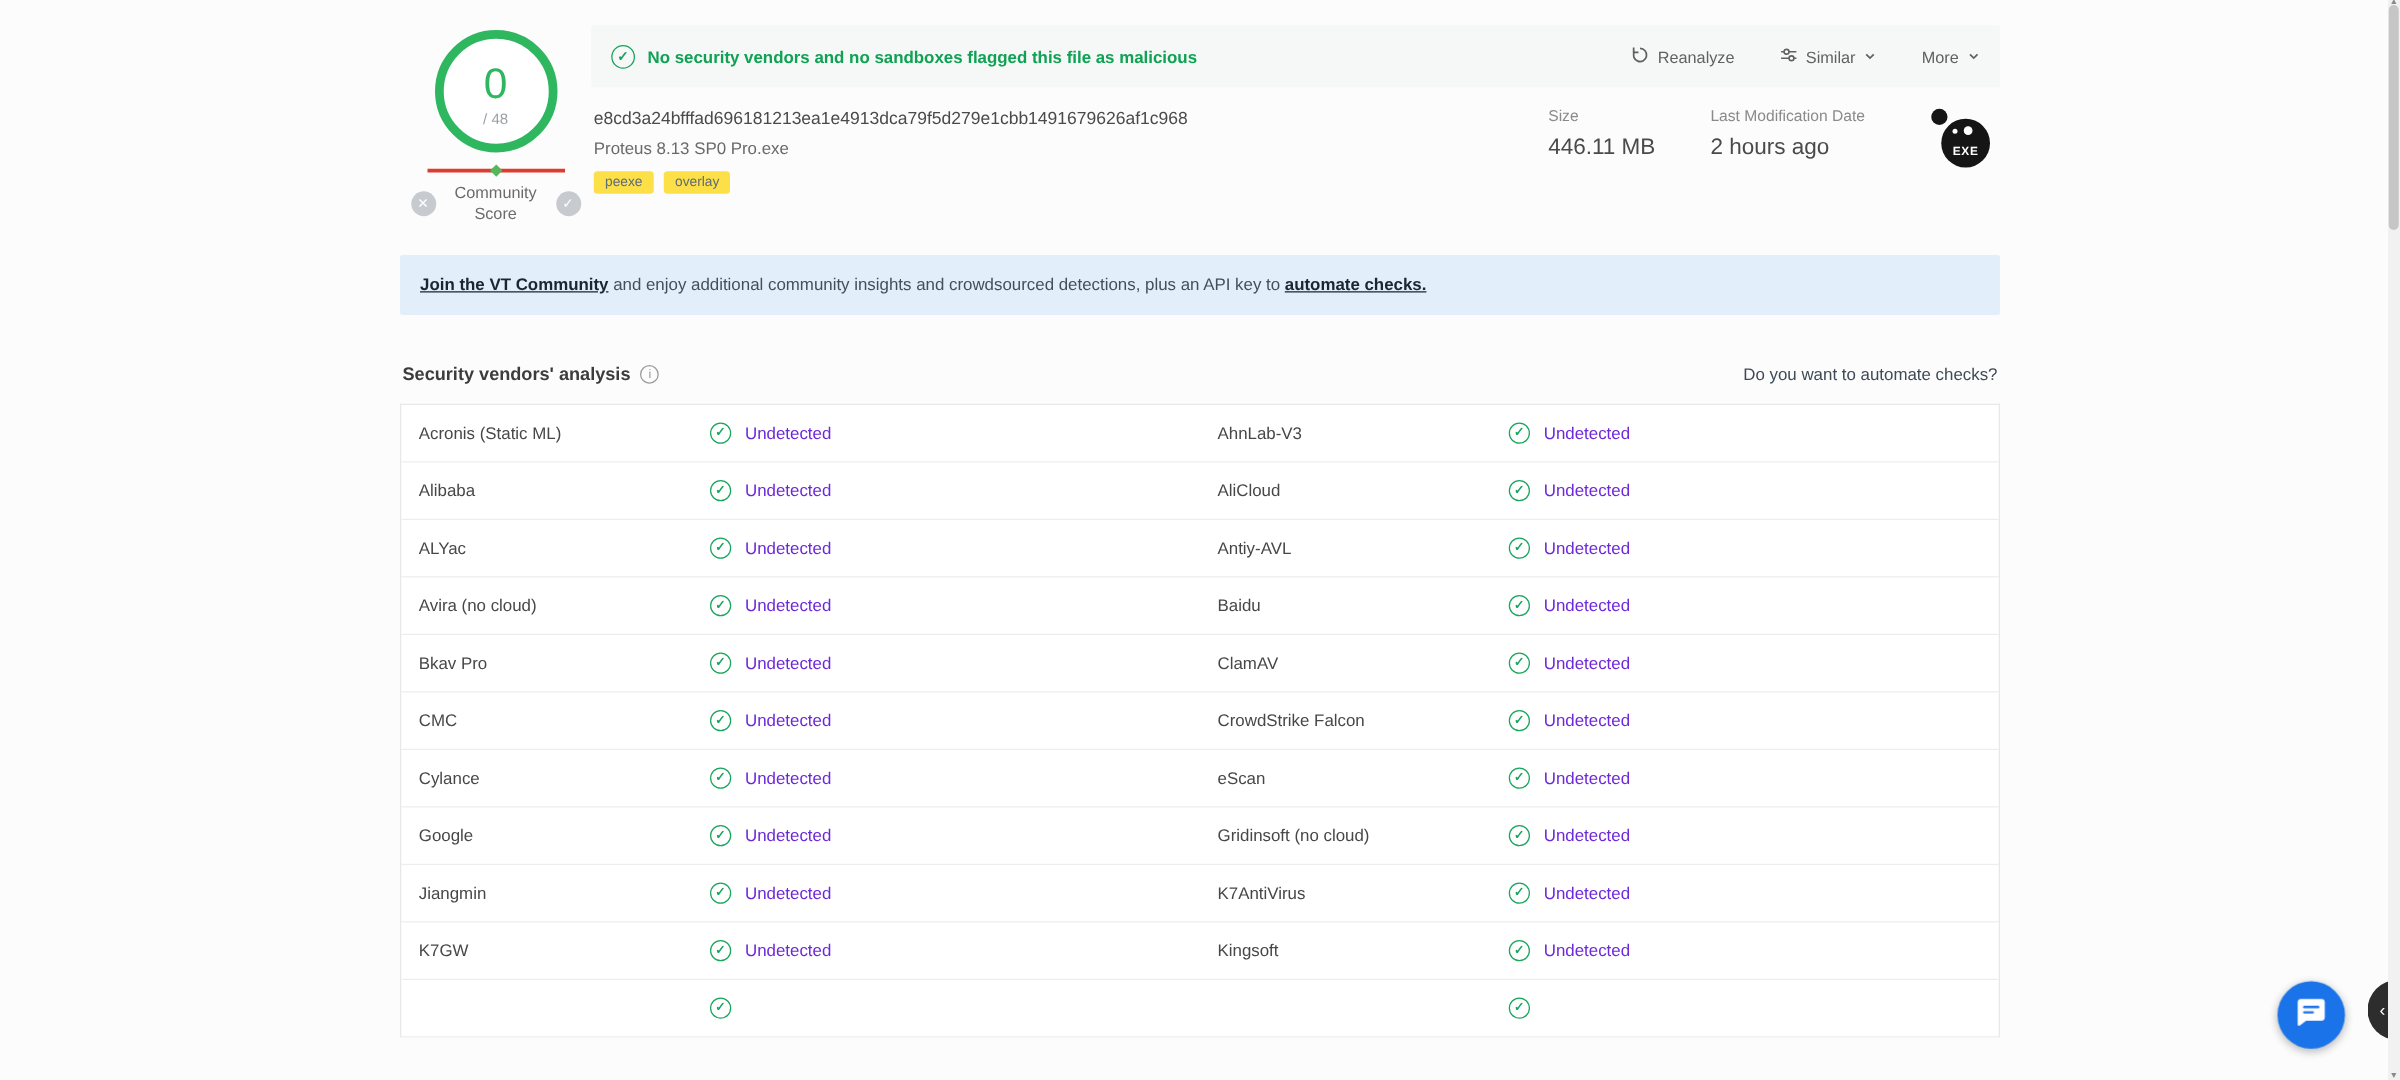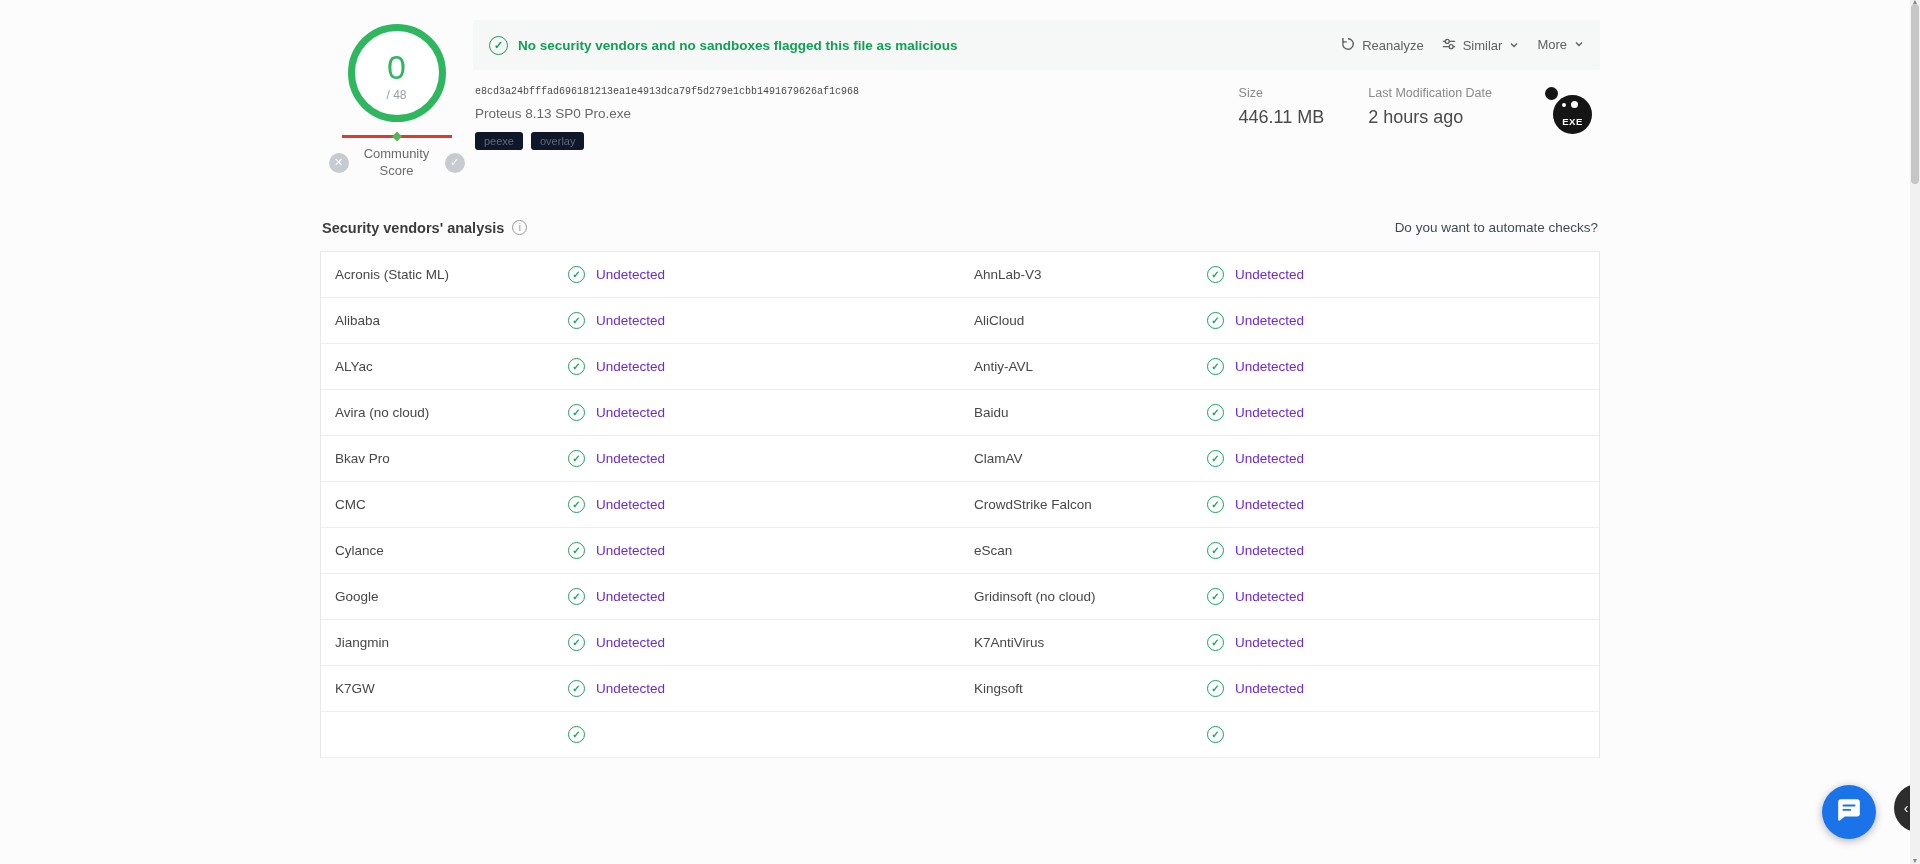--- a/index.html
+++ b/index.html
@@ -41,34 +41,34 @@
     height: 50px; background: #f6f7f7; border-radius: 2px;
     display: flex; align-items: center; justify-content: space-between; padding: 0 16px;
   }
   .status-left { display: flex; align-items: center; gap: 10px; }
   .circle-check {
     width: 19px; height: 19px; border-radius: 50%; border: 1.6px solid #17a15b;
     color: #17a15b; display: inline-flex; align-items: center; justify-content: center;
     font-size: 11px; font-weight: bold; flex-shrink: 0;
   }
   .status-message { font-size: 13.5px; font-weight: bold; color: #0fa254; }
-  .header-actions { display: flex; align-items: flex-start; gap: 18px; }
+  .header-actions { display: flex; align-items: center; gap: 36px; }
   .action-btn {
     display: inline-flex; align-items: center; gap: 7px;
     font-size: 13px; color: #616161; cursor: pointer; background: none; border: none;
     font-family: inherit;
   }
 
   .file-info-row { display: flex; margin-top: 16px; padding-left: 2px; }
   .file-id { flex: 1; min-width: 0; }
-  .file-hash { font-size: 10px; color: #4a4a4a; font-family: Liberation Mono, monospace; }
+  .file-hash { font-size: 14px; color: #4a4a4a; }
   .file-name { font-size: 13.5px; color: #696969; margin-top: 9px; }
   .file-tags { margin-top: 11px; display: flex; gap: 8px; }
   .tag-pill {
-    background: #0f172a; color: #5e6b79; font-size: 11px;
+    background: #fde047; color: #5e6b79; font-size: 11px;
     padding: 3px 9px; border-radius: 3px; cursor: pointer;
   }
   .meta-block { margin-left: 30px; }
   .meta-label { font-size: 12.5px; color: #8a8a8a; }
   .meta-value { font-size: 18px; color: #4a4a4a; margin-top: 7px; }
   .meta-date { margin-left: 44px; }
   .filetype-wrap { margin-left: 52px; margin-right: 8px; }
   .filetype-icon { position: relative; width: 48px; height: 48px; }
   .ft-sat { position: absolute; top: 1px; left: 1px; width: 13px; height: 13px; border-radius: 50%; background: #151515; }
   .ft-main {
@@ -227,20 +227,25 @@
               <span class="ft-label">EXE</span>
             </div>
           </div>
         </div>
       </div>
 
     </div>
   </div>
 
 
+  <div class="join-banner">
+    <span>
+      <a>Join the VT Community</a><span> and enjoy additional community insights and crowdsourced detections, plus an API key to </span><a>automate checks.</a>
+    </span>
+  </div>
 
   <div class="analysis-header">
     <div class="analysis-title-wrap">
       <span class="analysis-title">Security vendors' analysis</span>
       <span class="info-icon">i</span>
     </div>
     <span class="automate-prompt">Do you want to automate checks?</span>
   </div>
 
   <div class="vendor-table">

